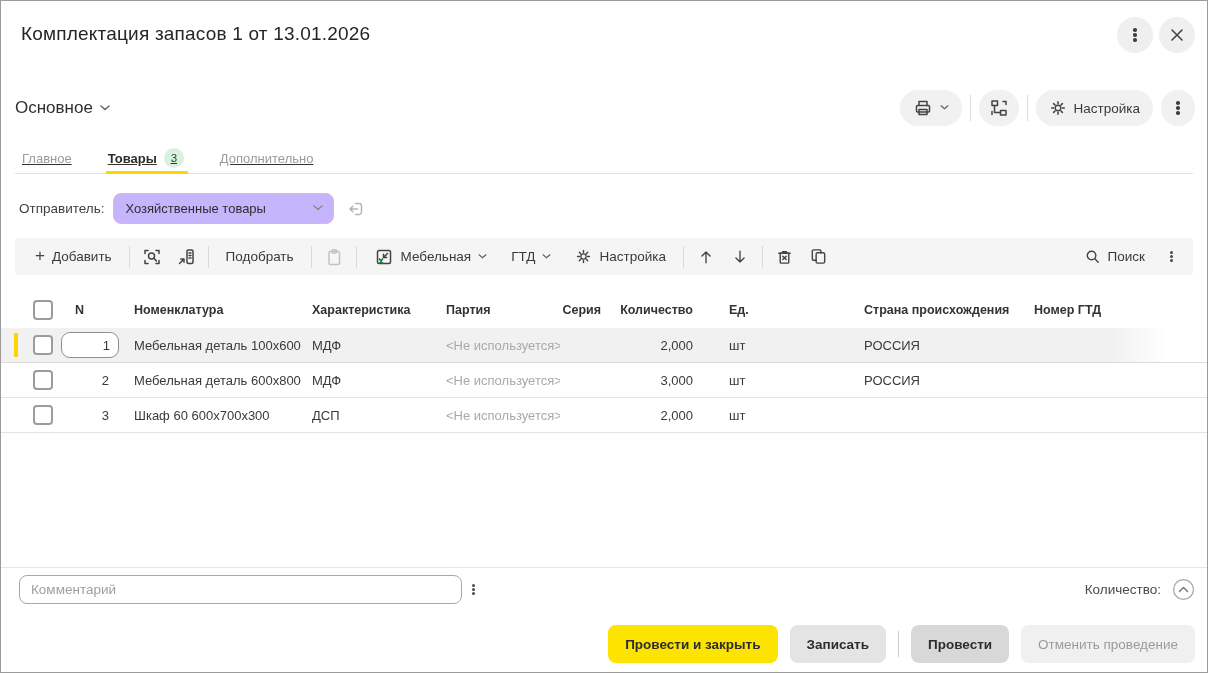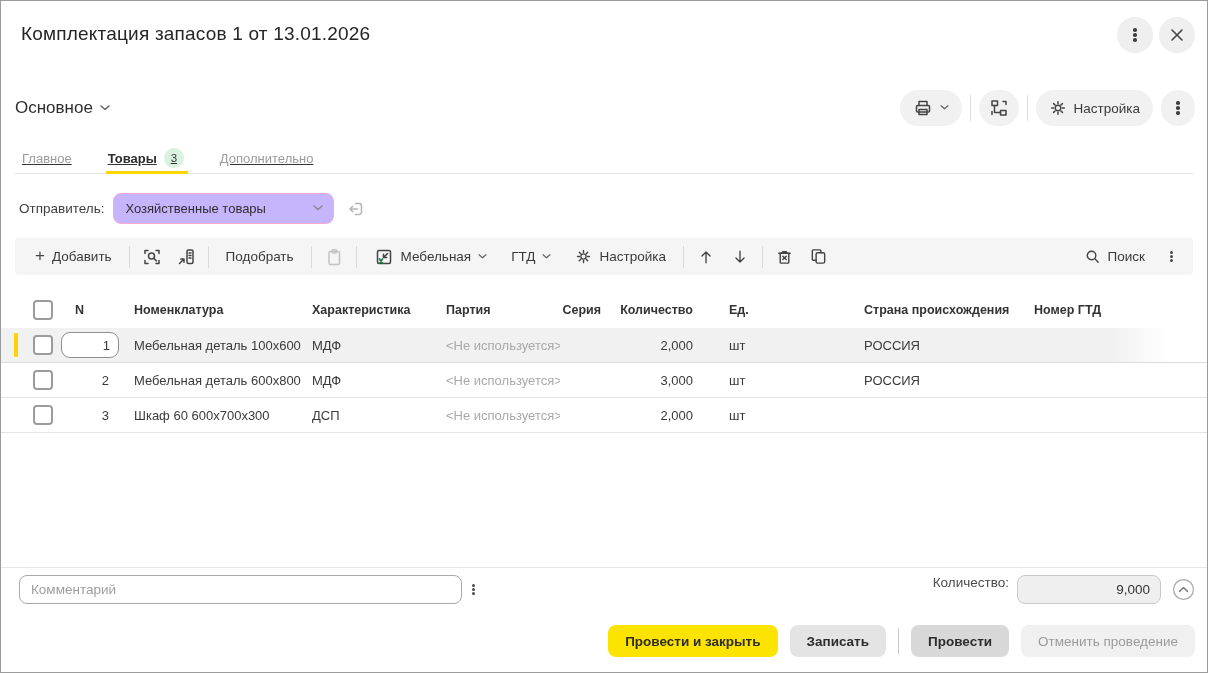--- a/index.html
+++ b/index.html
@@ -81,21 +81,21 @@
   .comment-input{width:443px;height:29px;border:1px solid #a8a8a8;border-radius:8px;padding:4px 11px;font-size:13.5px;color:#333;box-sizing:border-box;outline:none;}
   .comment-input::placeholder{color:#9e9e9e;}
   .comment-more{margin-left:10px;}
   .total-group{margin-left:auto;display:flex;align-items:flex-start;gap:8px;}
   .total-group .t-label{font-size:13.5px;color:#4a4a4a;}
   .total-field{width:144px;height:29px;background:#efefef;border:1px solid #c9c9c9;border-radius:8px;box-sizing:border-box;display:flex;align-items:center;justify-content:flex-end;padding-right:10px;font-size:13.5px;color:#333;}
   .collapse-btn{margin-left:11px;display:flex;}
 
   
   .actionbar{position:absolute;right:12px;top:624px;display:flex;align-items:center;gap:12px;}
-  .act-btn{height:32px;border-radius:8px;padding:0 17px;font-size:13.5px;font-weight:700;color:#2d2d2d;display:flex;align-items:center;}
+  .act-btn{height:38px;border-radius:8px;padding:0 17px;font-size:13.5px;font-weight:700;color:#2d2d2d;display:flex;align-items:center;}
   .act-primary{background:#fce300;}
   .act-save{background:#e4e4e4;}
   .act-post{background:#d8d8d8;}
   .act-disabled{background:#f0f0f0;color:#9b9b9b;font-weight:400;cursor:default;}
   .act-sep{width:1px;height:26px;background:#cccccc;margin:0 0px;}
 </style>
 </head>
 <body>
 
 <header class="titlebar">
@@ -354,21 +354,20 @@
 </div>
 
 <div class="footer-divider"></div>
 <div class="footer">
   <input class="comment-input" type="text" placeholder="Комментарий" style="">
   <button class="comment-more">
     <span class="kebab-sm"><i></i><i></i><i></i></span>
   </button>
   <div class="total-group">
     <span class="t-label">Количество:</span>
-    <div class="total-field">9,000</div>
   </div>
   <button class="collapse-btn">
     <svg class="ic" width="23" height="23" viewBox="0 0 22 22">
       <circle cx="11" cy="11" r="9.5" stroke="#a8a8a8" stroke-width="1.2"></circle>
         <path d="M7.2 12.8L11 9l3.8 3.8" stroke="#7f7f7f" stroke-width="1.4"></path>
     </svg>
   </button>
 </div>
 
 <div class="actionbar">

